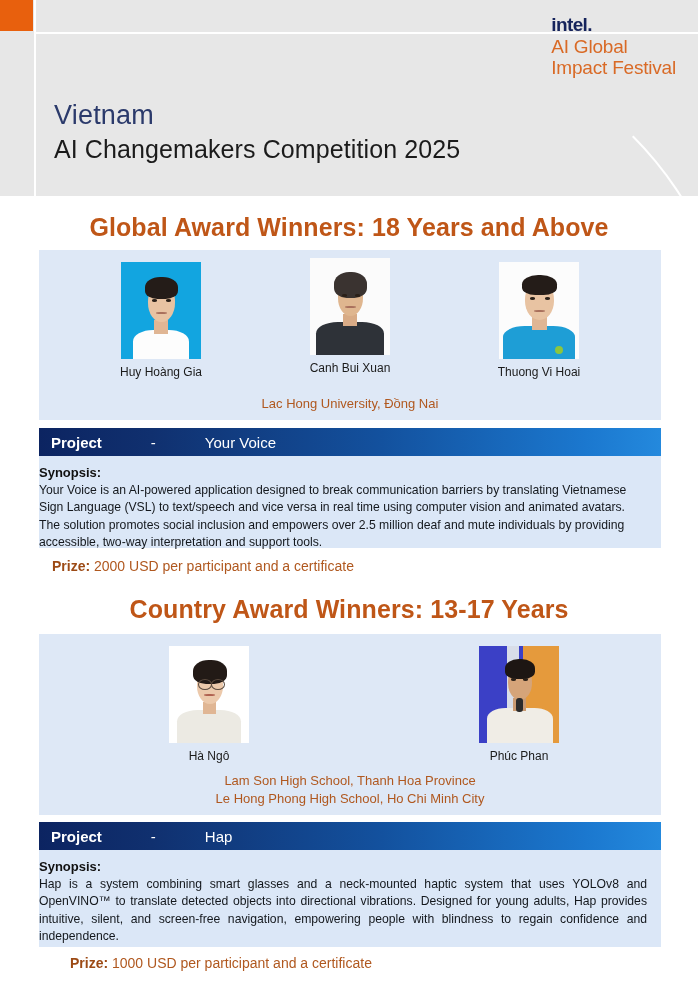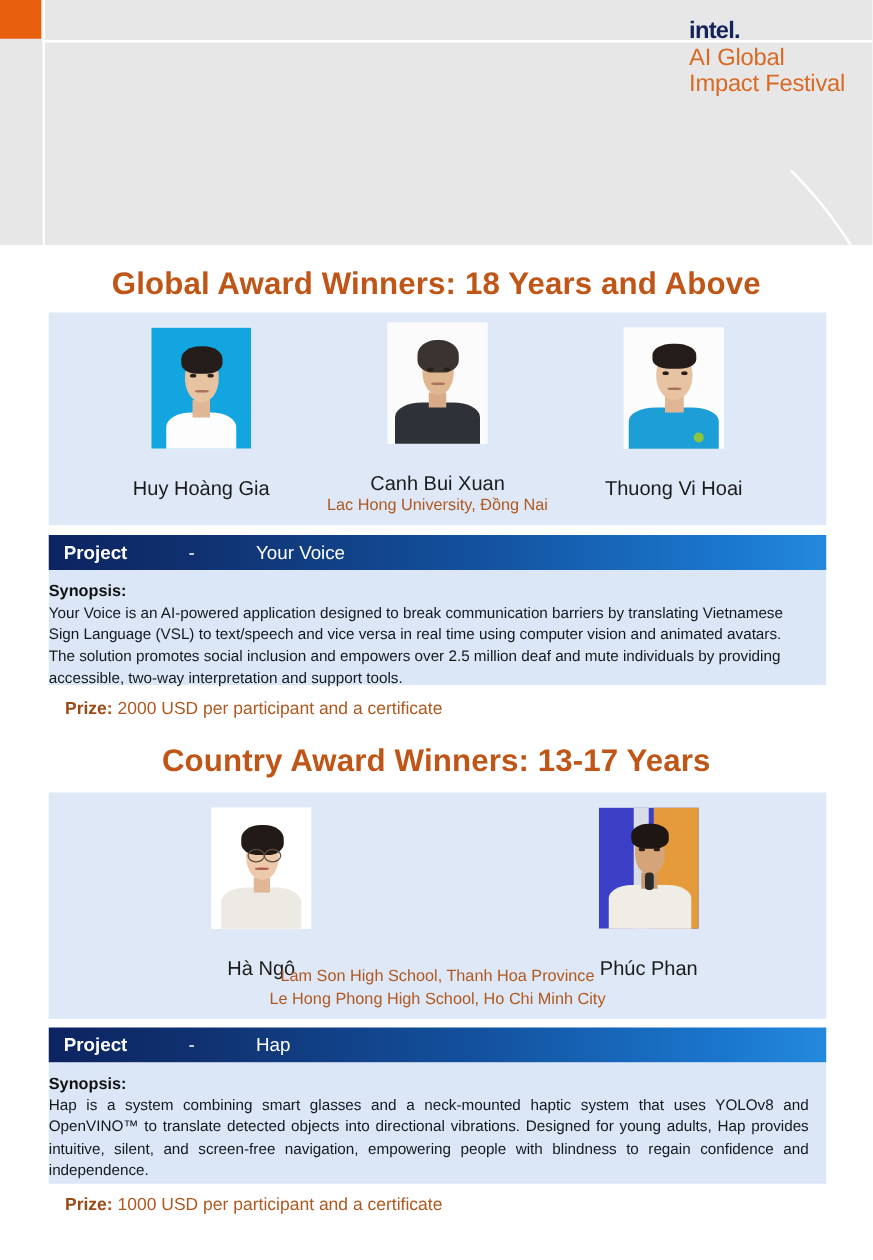--- a/index.html
+++ b/index.html
@@ -128,23 +128,23 @@
   .winner-photo {
     width: 80px;
     height: 97px;
     display: block;
     margin: 0 auto;
     position: relative;
     overflow: hidden;
     background: #ffffff;
   }
   .winner-name {
-    font-size: 16px;
+    font-size: 12px;
     color: #1b1b1b;
-    margin-top: 24px;
+    margin-top: 6px;
     white-space: nowrap;
   }
   .affil-line {
     position: absolute;
     width: 622px;
     left: 0;
     text-align: center;
     font-size: 13px;
     color: #b0581f;
     line-height: 1.35;
@@ -204,37 +204,41 @@
   #synopsis-country .synopsis-text { text-align: justify; }
 
   .prize-line {
     position: absolute;
     left: 52px;
     font-size: 14px;
     color: #b0581f;
   }
   .prize-line .lbl { font-weight: bold; color: #9c4a15; }
   #prize-global { top: 558px; }
-  #prize-country { top: 955px; }
+  #prize-country { top: 955px; margin-left: 18px; }
 </style>
 </head>
 <body>
 
 <div class="header">
   <div class="header-orange-square"></div>
   <div class="header-vline"></div>
   <div class="header-hline"></div>
   <div class="header-arc"></div>
 
   <div class="logo-block">
     <div class="logo-intel"><span>intel</span><span class="dot">.</span></div>
     <div class="logo-line">AI Global</div>
     <div class="logo-line">Impact Festival</div>
   </div>
 
+  <div class="header-titles">
+    <div class="title-country">Vietnam</div>
+    <div class="title-sub">AI Changemakers Competition 2025</div>
+  </div>
 </div>
 
 <div class="section-heading" id="heading-global">Global Award Winners: 18 Years and Above</div>
 
 <div class="winners-panel" id="panel-global">
 
   <div class="winner-card" style="left:62px; top:12px; width:120px;">
     <div class="winner-photo">
       <div class="ph-bg" style="background:#12a5e0;"></div>
       <div class="ph-body" style="left:12px; top:68px; width:56px; height:32px; background:#fdfdfd; border-radius:36% 36% 0 0;"></div>

